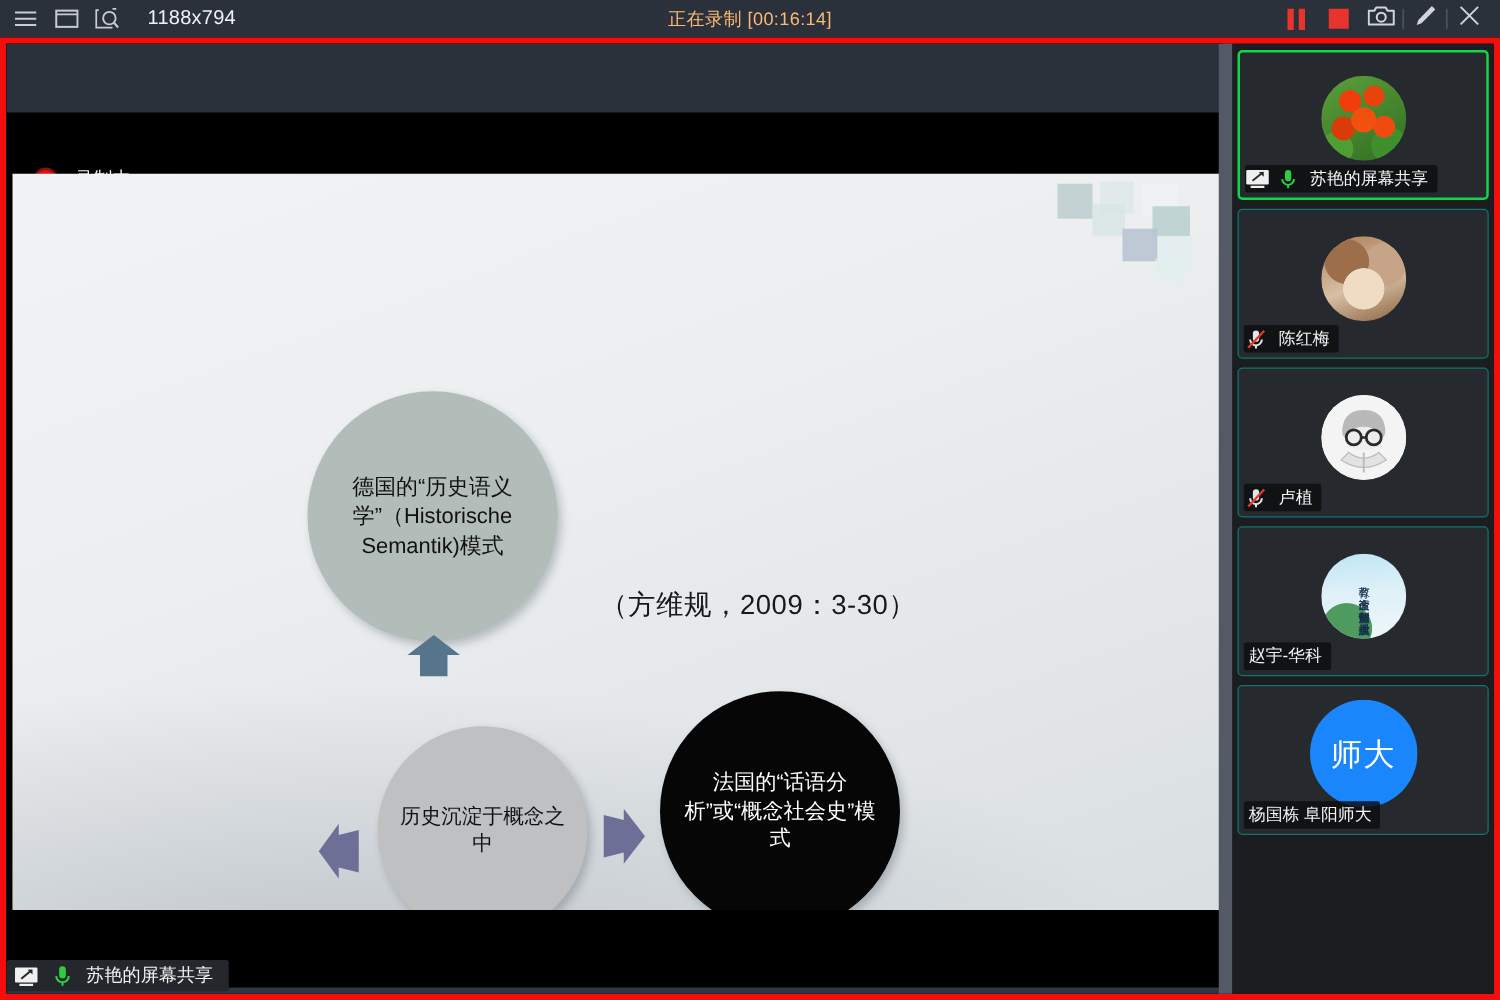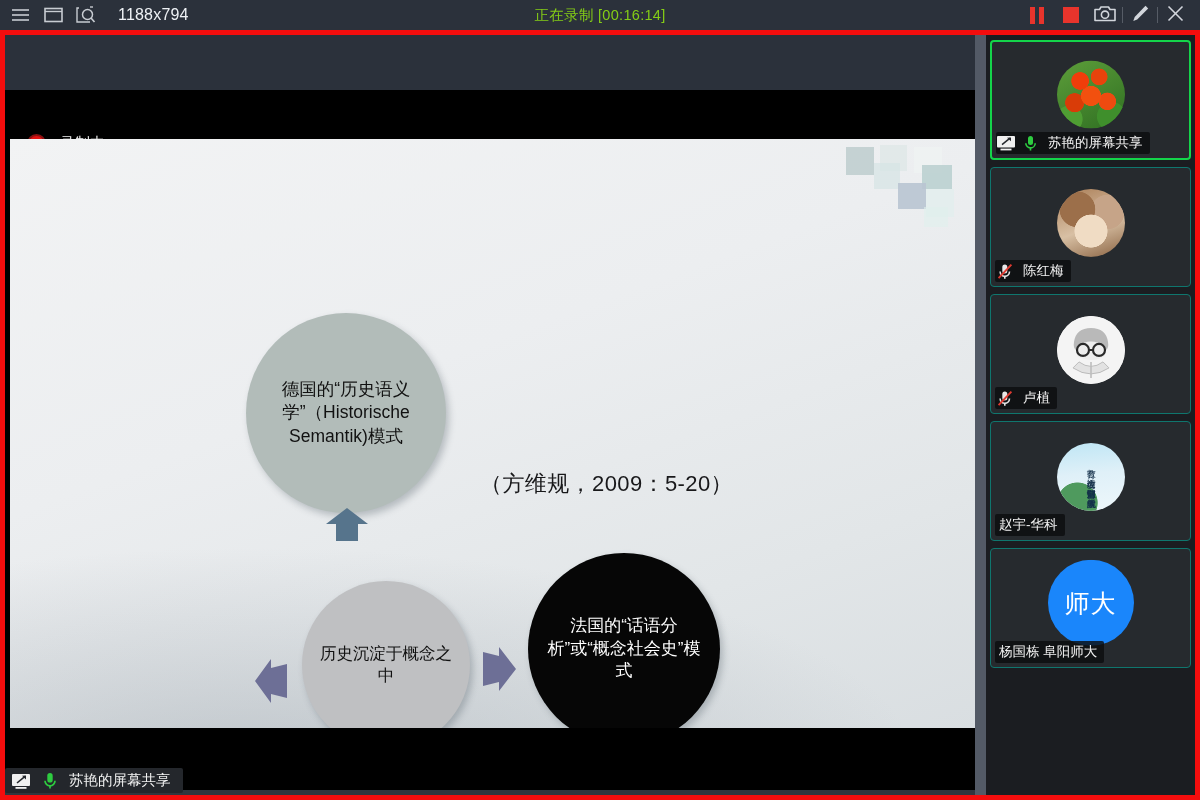--- a/index.html
+++ b/index.html
@@ -19,21 +19,21 @@
     width: 22px; height: 22px; display: flex; align-items: center; justify-content: center;
     color: #c8ccd2;
   }
   .tb-icon svg { display: block; }
   #dims {
     color: #eef1f5; font-size: 16px; margin-left: 10px; letter-spacing: .2px;
     font-family: "Liberation Sans", sans-serif;
   }
   #rec-status {
     position: absolute; left: 0; right: 0; text-align: center;
-    color: #84cc16; font-size: 14.5px; letter-spacing: .3px; pointer-events: none;
+    color: #fdba74; font-size: 14.5px; letter-spacing: .3px; pointer-events: none;
   }
   #toolbar-right {
     margin-left: auto; display: flex; align-items: center; gap: 0px; padding-right: 8px;
     position: relative; z-index: 3;
   }
   .tb-btn {
     width: 34px; height: 30px; display: flex; align-items: center; justify-content: center;
   }
   .pause-bars { display: flex; gap: 4px; }
   .pause-bars i { display: block; width: 5px; height: 17px; background: #e8342c; }
@@ -304,21 +304,21 @@
       <svg width="36" height="48" viewBox="0 0 36 48">
         <path d="M2 24 L18 2 L18 11 L34 7 L34 41 L18 37 L18 46 Z" fill="#6d6f96"></path>
       </svg>
     </div>
     <div class="arrow" style="left:470px;top:505px;">
       <svg width="38" height="50" viewBox="0 0 38 50">
         <path d="M36 25 L19 3 L19 12 L3 8 L3 42 L19 38 L19 47 Z" fill="#6d6f96"></path>
       </svg>
     </div>
 
-    <div id="cite">（方维规，2009：5-20）</div>
+    <div id="cite">（方维规，2009：3-30）</div>
   </div>
 
   <div id="cap-underslide"></div>
   <div id="cap-namebar"></div>
 </div>
 
 <div id="name-pill">
   <span class="ic">
     <svg width="20" height="16" viewBox="0 0 20 16">
       <rect x="1" y="1" width="18" height="12" rx="1" fill="#f0f0f0"></rect>

